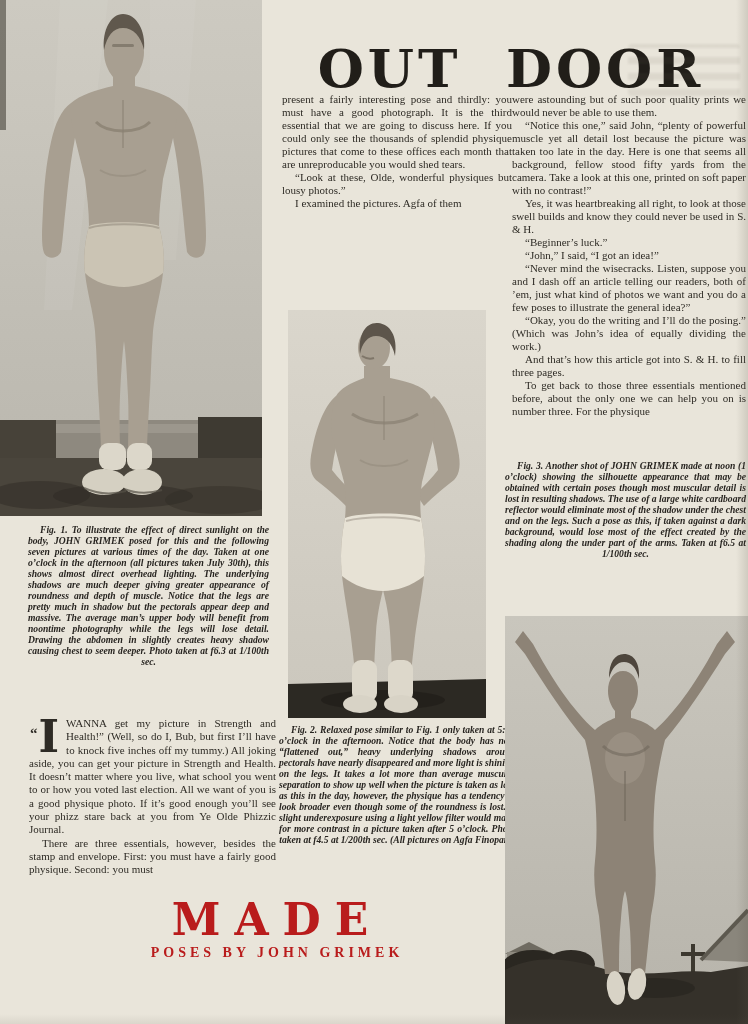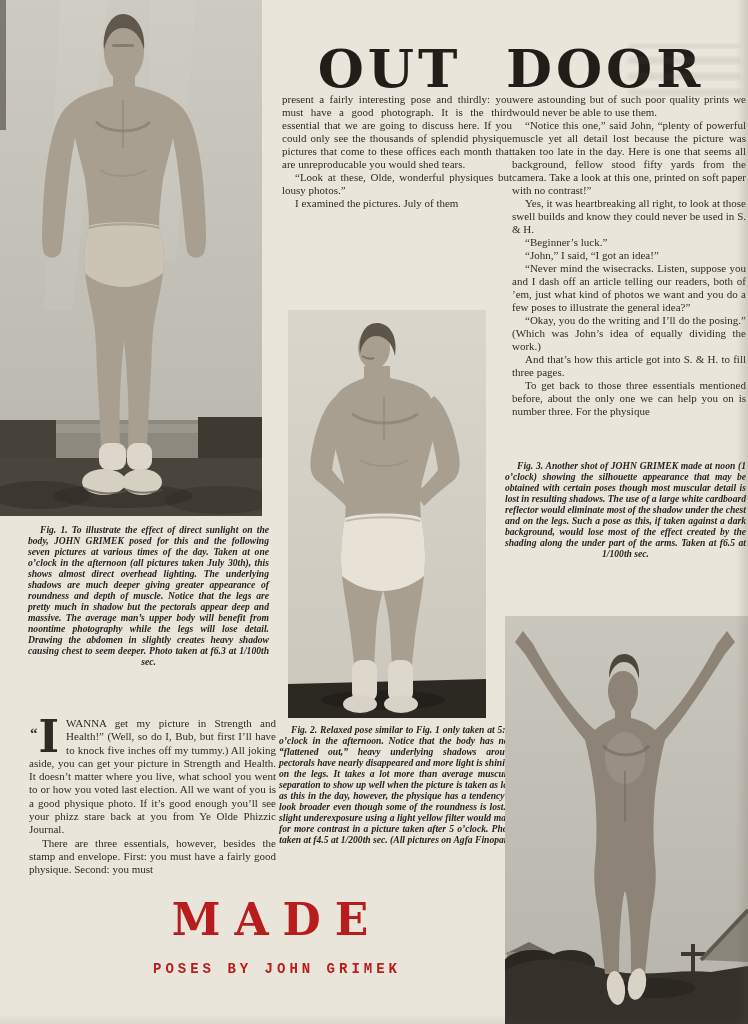--- a/index.html
+++ b/index.html
@@ -25,22 +25,22 @@
     font-family:"DejaVu Serif",serif;font-weight:bold;
     font-size:53px;line-height:60px;letter-spacing:4px;word-spacing:22px;
     color:#211e19;
   }
   .made-block{position:absolute;left:88px;top:896px;width:378px;text-align:center;color:#b91c1c;}
   .made-title{
     font-family:"DejaVu Serif",serif;font-weight:bold;
     font-size:44px;line-height:48px;letter-spacing:14px;display:block;
   }
   .made-byline{
-    font-family:Liberation Mono, monospace;font-weight:bold;
-    font-size:14px;line-height:18px;letter-spacing:4px;display:block;margin-top:16px;
+    font-family:Liberation Serif, serif;font-weight:bold;
+    font-size:14px;line-height:18px;letter-spacing:4px;display:block;margin-top:0;
   }
   
   .col{position:absolute;}
   .col p{margin:0;text-align:justify;font-size:11px;line-height:13px;}
   .col p.ind{text-indent:13px;}
   .col-middle{left:282px;top:93px;width:230px;}
   .col-right{left:512px;top:93px;width:234px;}
   .col-left{left:29px;top:717px;width:247px;}
   .col-left p{line-height:13.3px;}
   .dcwrap{float:left;margin:1px 7px 0 1px;}
@@ -106,21 +106,21 @@
     <path d="M84,488 Q104,497 126,491" stroke="#565147" stroke-width="2" fill="none" opacity="0.7"></path>
     <path d="M124,489 Q142,496 162,490" stroke="#565147" stroke-width="2" fill="none" opacity="0.7"></path>
   </svg>
 
   <div class="masthead">OUT DOOR</div>
   <div class="page-shade ghost"></div>
 
   <div class="col col-middle">
     <p>present a fairly interesting pose and thirdly: you must have a good photograph. It is the third essential that we are going to discuss here. If you could only see the thousands of splendid physique pictures that come to these offices each month that are unreproducable you would shed tears.</p>
     <p class="ind">“Look at these, Olde, wonderful physiques but lousy photos.”</p>
-    <p class="ind">I examined the pictures. July of them</p>
+    <p class="ind">I examined the pictures. Agfa of them</p>
   </div>
 
   <div class="col col-right">
     <p>were astounding but of such poor quality prints we would never be able to use them.</p>
     <p class="ind">“Notice this one,” said John, “plenty of powerful muscle yet all detail lost because the picture was taken too late in the day. Here is one that seems all background, fellow stood fifty yards from the camera. Take a look at this one, printed on soft paper with no contrast!”</p>
     <p class="ind">Yes, it was heartbreaking all right, to look at those swell builds and know they could never be used in S. &amp; H.</p>
     <p class="ind">“Beginner’s luck.”</p>
     <p class="ind">“John,” I said, “I got an idea!”</p>
     <p class="ind">“Never mind the wisecracks. Listen, suppose you and I dash off an article telling our readers, both of ’em, just what kind of photos we want and you do a few poses to illustrate the general idea?”</p>
     <p class="ind">“Okay, you do the writing and I’ll do the posing.” (Which was John’s idea of equally dividing the work.)</p>

